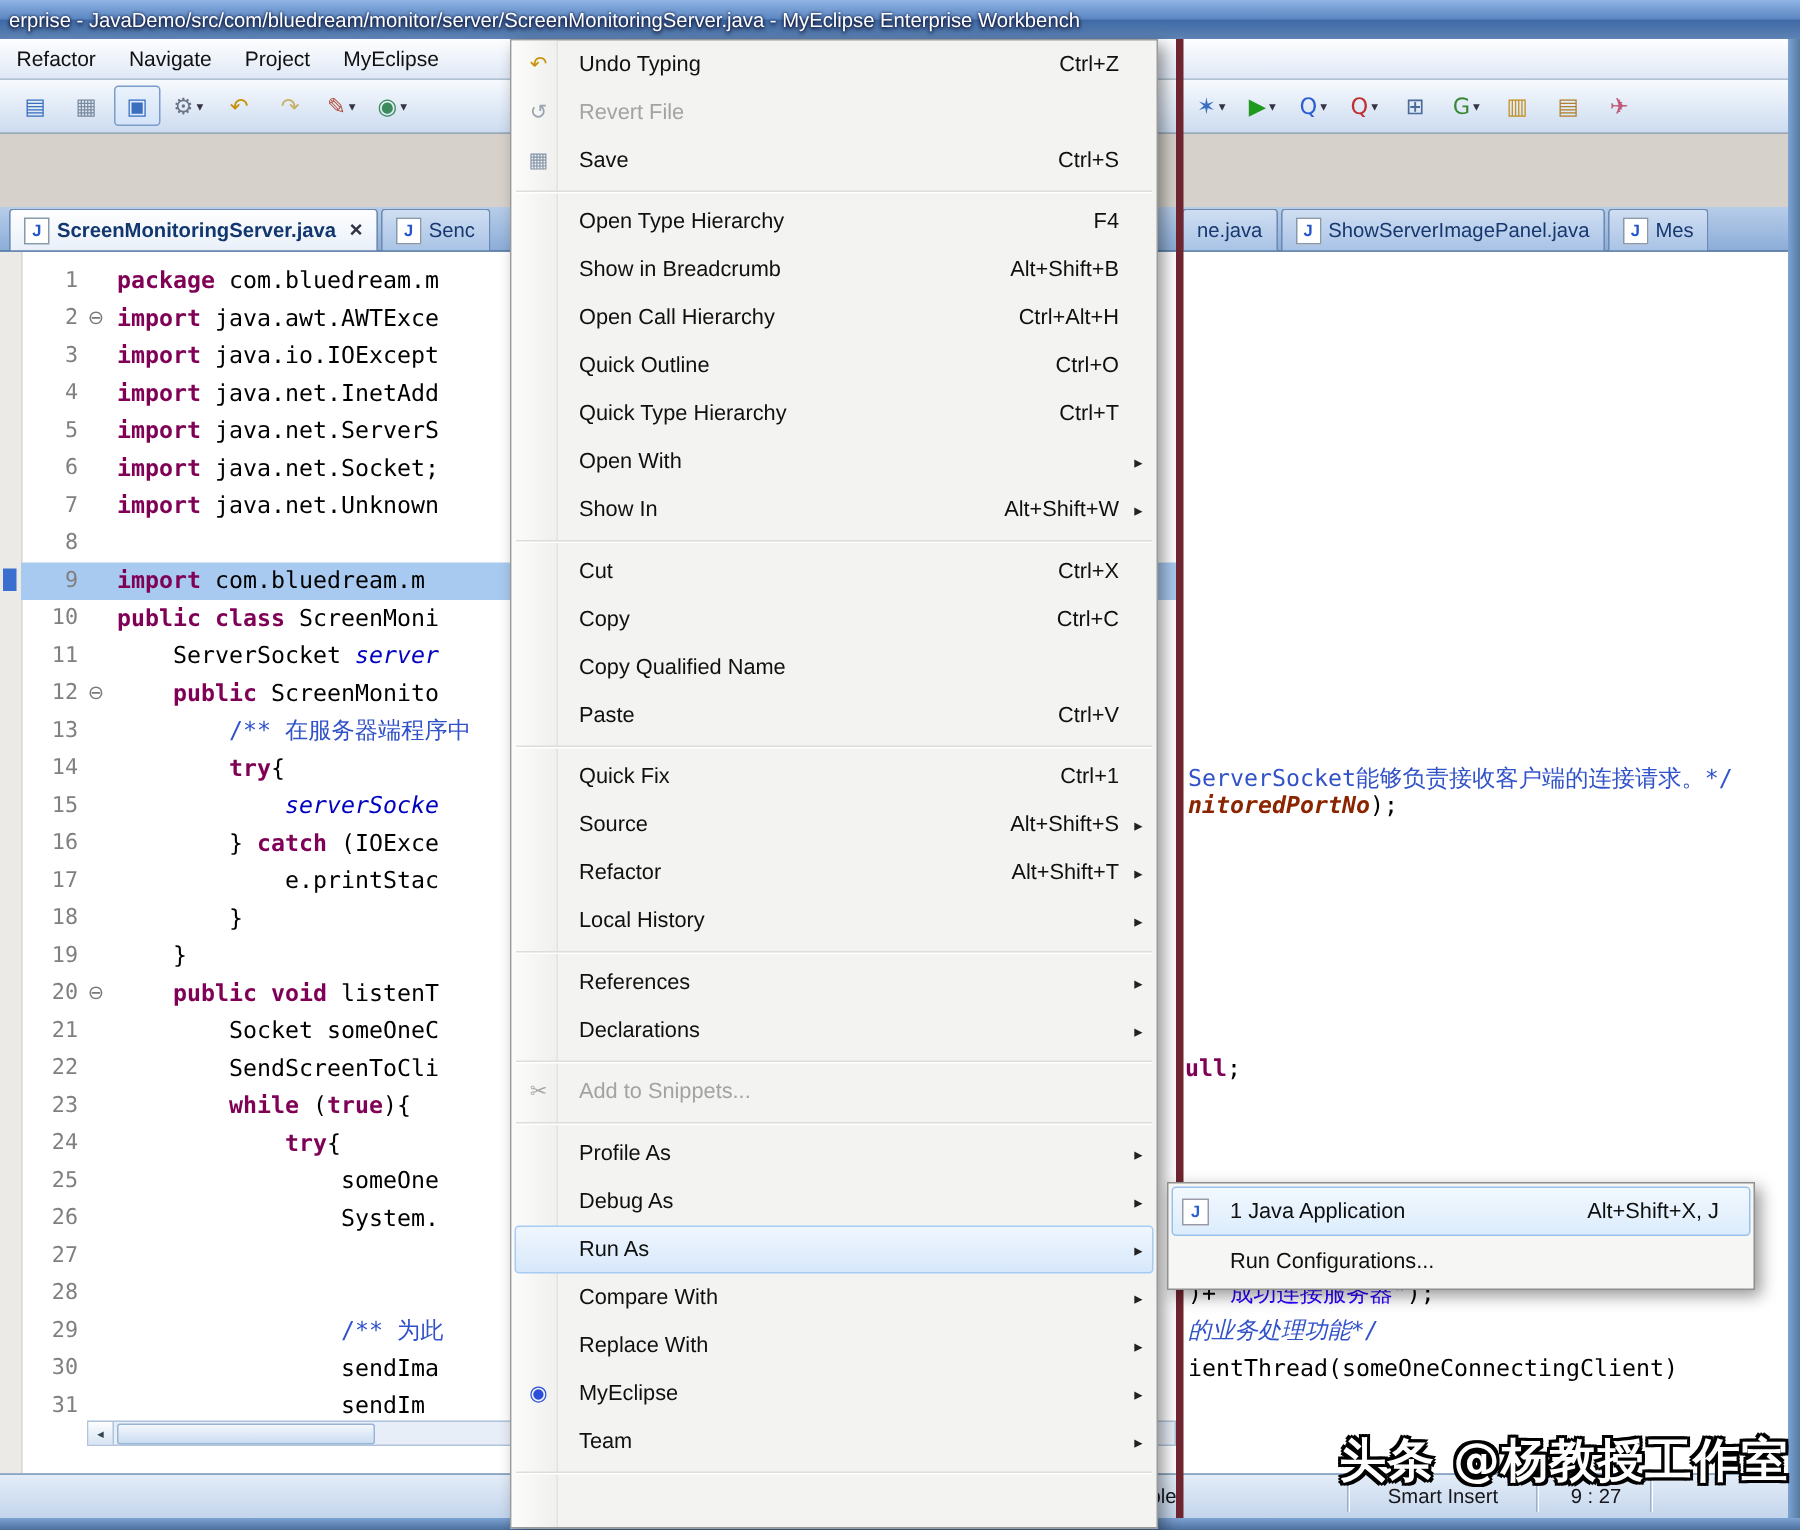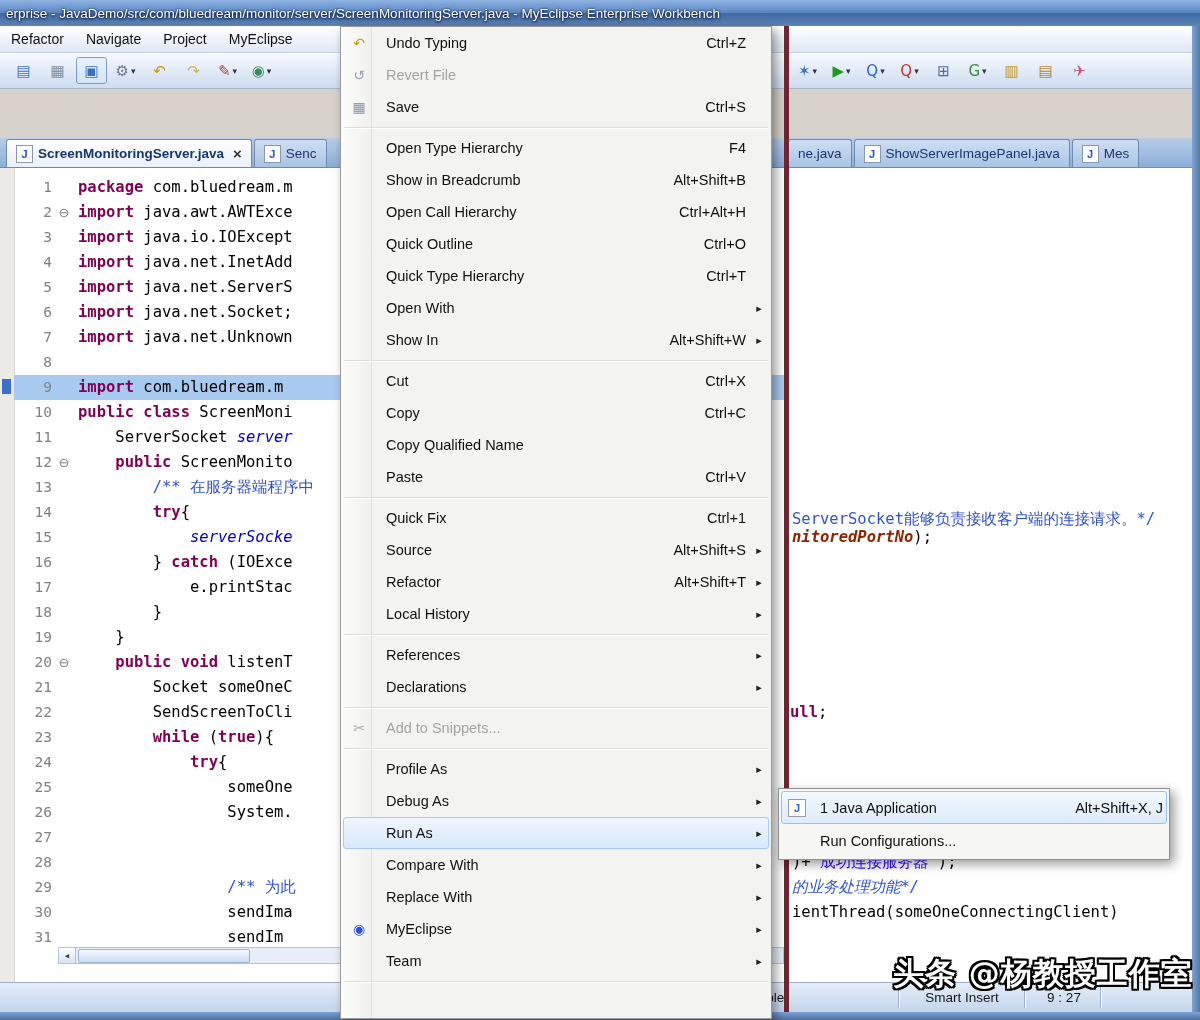--- a/index.html
+++ b/index.html
@@ -111,21 +111,21 @@
   
   .submenu{position:absolute;left:778px;top:788px;width:392px;background:#f6f6f4;
     border:1px solid #8f8f8f;box-shadow:4px 4px 10px rgba(0,0,0,.4);z-index:20;
     font-size:14.5px;padding:2px;box-sizing:border-box;color:#101010;}
   .sm-item{height:31px;display:flex;align-items:center;border:1px solid transparent;border-radius:3px;}
   .sm-item.selected{background:linear-gradient(#f2f8fe,#dcecfc);border-color:#98c2ee;}
   .sm-icon{width:30px;display:flex;justify-content:center;flex:none;}
   .sm-j{width:16px;height:16px;background:#fff;border:1px solid #9999aa;color:#2a5fd0;
     font-weight:bold;font-size:11px;display:flex;align-items:center;justify-content:center;}
   .sm-label{padding-left:8px;white-space:nowrap;}
-  .sm-shortcut{margin-left:auto;padding-right:3px;white-space:nowrap;}
+  .sm-shortcut{margin-left:auto;padding-right:20px;white-space:nowrap;}
 
   .watermark{position:absolute;left:893px;top:953px;z-index:30;font-size:31px;font-weight:bold;
     color:#fff;letter-spacing:1px;font-family:"DejaVu Sans",sans-serif;white-space:nowrap;
     text-shadow:-2px -2px 0 #000,2px -2px 0 #000,-2px 2px 0 #000,2px 2px 0 #000,
                 -2px 0 0 #000,2px 0 0 #000,0 -2px 0 #000,0 2px 0 #000;}
 </style>
 </head>
 <body>
 
 <div id="screen">

